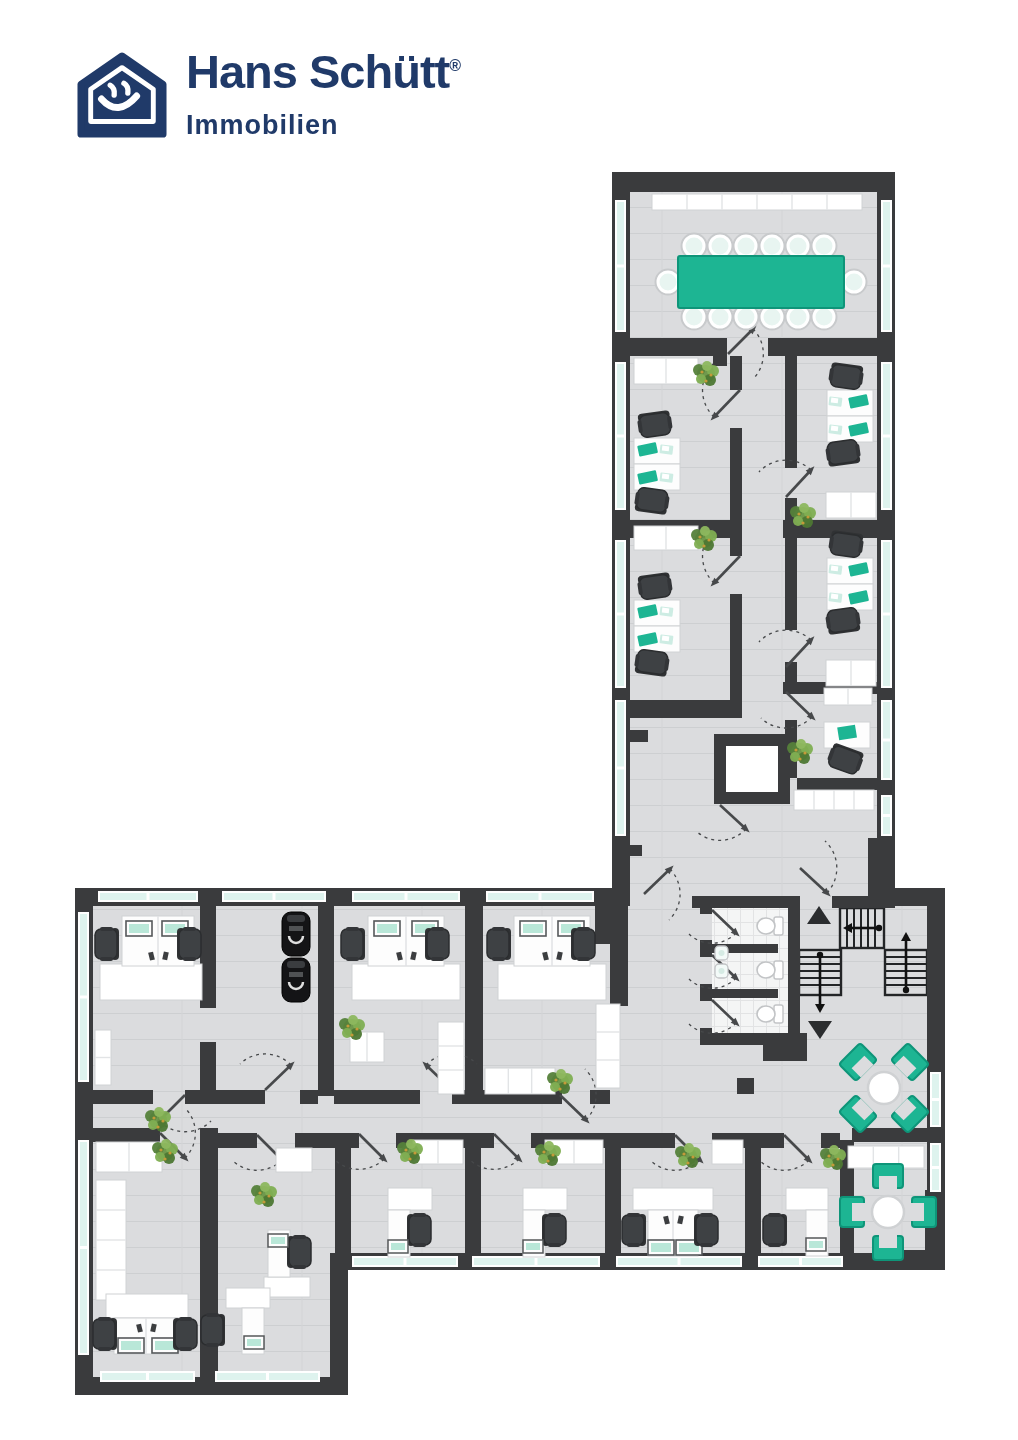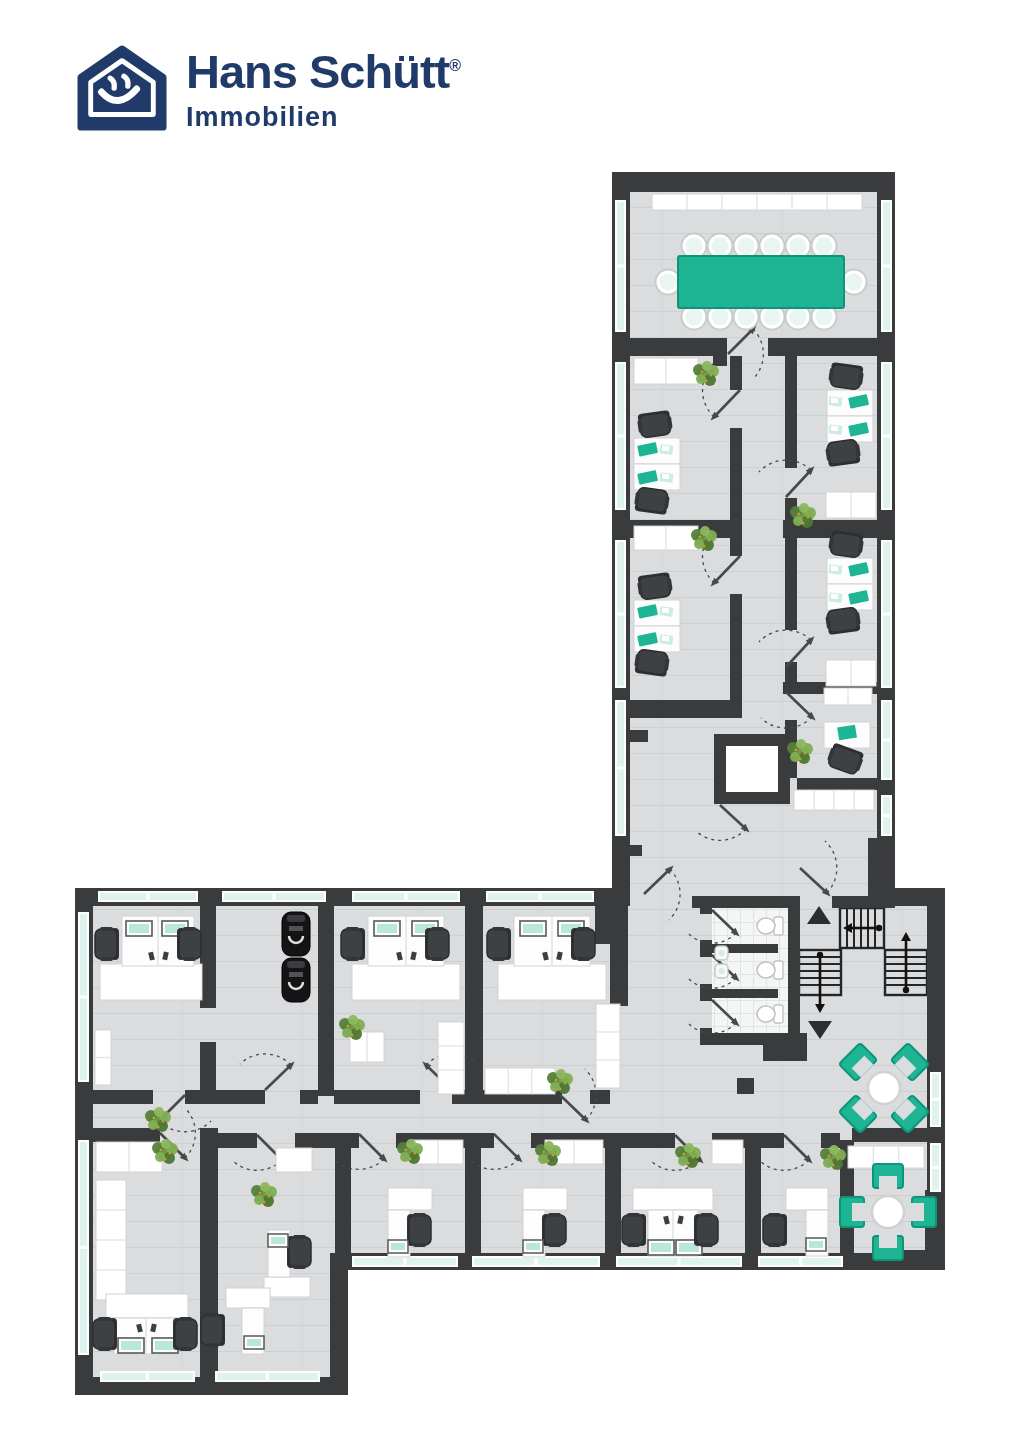--- a/index.html
+++ b/index.html
@@ -1,23 +1,23 @@
 <!DOCTYPE html>
 <html><head>
 <meta charset="utf-8">
 <style>
   html,body{margin:0;padding:0;background:#ffffff;}
   #stage{position:relative;width:1018px;height:1440px;background:#ffffff;overflow:hidden;
          font-family:"Liberation Sans", sans-serif;}
-  #logo{position:absolute;left:76px;top:44px;display:flex;align-items:flex-start;}
+  #logo{position:absolute;left:76px;top:44px;display:flex;align-items:flex-end;}
   #logo .icon{width:92px;height:90px;flex:0 0 auto;}
   #logo .text{margin-left:18px;}
   .brand-line{font-size:47px;font-weight:bold;color:#203a69;letter-spacing:-1px;line-height:1.18;}
   .brand-reg{font-size:16px;font-weight:bold;color:#203a69;vertical-align:super;line-height:1;}
-  .brand-sub{font-size:27px;font-weight:bold;color:#203a69;letter-spacing:1px;margin-top:3px;}
+  .brand-sub{font-size:27px;font-weight:bold;color:#203a69;letter-spacing:1px;margin-top:11px;}
   #plan{position:absolute;left:0;top:0;}
 </style>
 </head>
 <body>
 
 <div id="stage">
   <div id="logo">
     <svg class="icon" viewBox="0 0 94 92">
       <path d="M47 5 L89 34 V85 H5 V34 Z" fill="#203a69" stroke="#203a69" stroke-width="7" stroke-linejoin="round"></path>
       <path d="M47 17 L79 39 V72 H15 V39 Z" fill="none" stroke="#ffffff" stroke-width="5" stroke-linejoin="round"></path>

